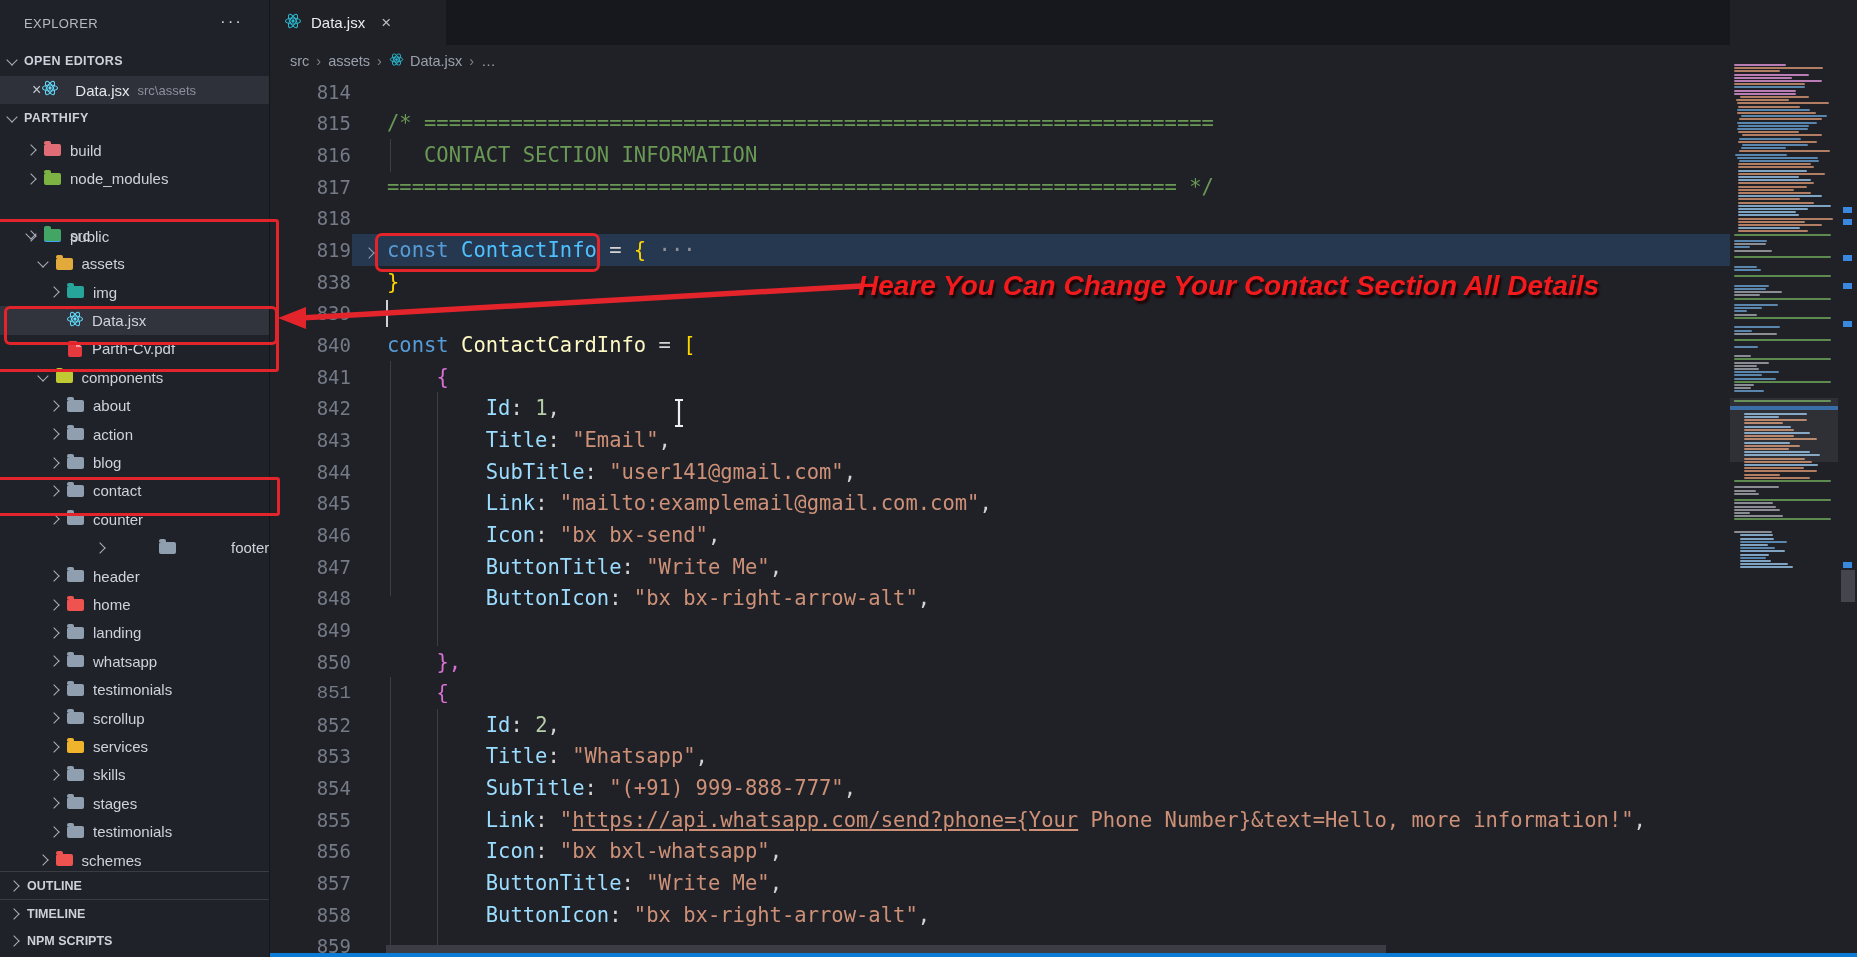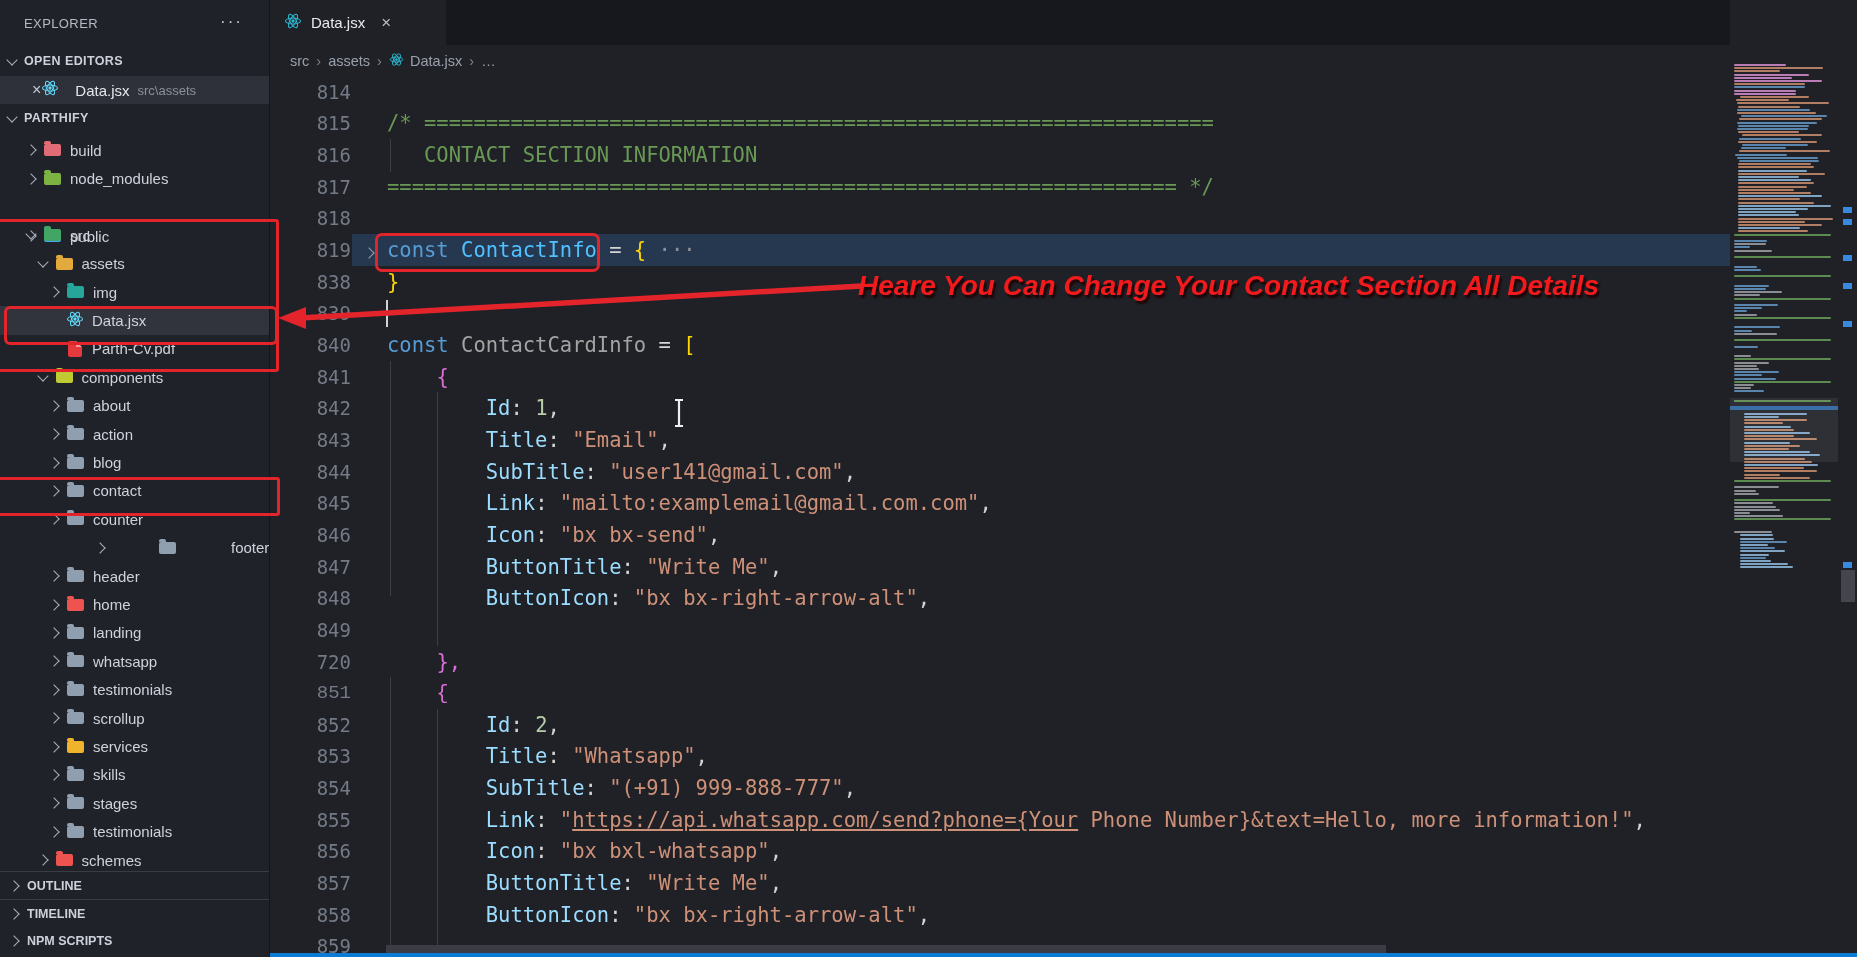--- a/index.html
+++ b/index.html
@@ -512,31 +512,31 @@
     <div class="iguide" style="left: 389.5px; top: 677px; height: 276px;"></div>
     <div class="code-row" style="top: 76px;"><span class="ln">814</span><span class="foldslot"></span><span class="src"></span></div>
     <div class="code-row" style="top: 107.65px;"><span class="ln">815</span><span class="foldslot"></span><span class="src"><span style="color: rgb(106, 153, 85);">/* ================================================================</span></span></div>
     <div class="code-row" style="top: 139.3px;"><span class="ln">816</span><span class="foldslot"></span><span class="src"><span style="color: rgb(106, 153, 85);">   CONTACT SECTION INFORMATION</span></span></div>
     <div class="code-row" style="top: 170.95px;"><span class="ln">817</span><span class="foldslot"></span><span class="src"><span style="color: rgb(106, 153, 85);">================================================================ */</span></span></div>
     <div class="code-row" style="top: 202.6px;"><span class="ln">818</span><span class="foldslot"></span><span class="src"></span></div>
     <div class="code-row" style="top: 234.25px;"><span class="ln">819</span><span class="foldslot"><span class="chev right" style="border-color:#9aa0ab;"></span></span><span class="src"><span style="color: rgb(86, 156, 214);">const</span><span style="color: rgb(212, 212, 212);"> </span><span style="color: rgb(79, 193, 255);">ContactInfo</span><span style="color: rgb(212, 212, 212);"> = </span><span style="color: rgb(255, 215, 0);">{</span><span style="color: rgb(141, 144, 153);"> ···</span></span></div>
     <div class="code-row" style="top: 265.9px;"><span class="ln">838</span><span class="foldslot"></span><span class="src"><span style="color: rgb(255, 215, 0);">}</span></span></div>
     <div class="code-row" style="top: 297.55px;"><span class="ln">839</span><span class="foldslot"></span><span class="src"></span></div>
     <div id="cursor" style="left: 386px; top: 299.55px;"></div>
-    <div class="code-row" style="top: 329.2px;"><span class="ln">840</span><span class="foldslot"></span><span class="src"><span style="color: rgb(86, 156, 214);">const</span><span style="color: rgb(212, 212, 212);"> </span><span style="color: #a3a3a3;">ContactCardInfo</span><span style="color: rgb(212, 212, 212);"> = </span><span style="color: rgb(255, 215, 0);">[</span></span></div>
+    <div class="code-row" style="top: 329.2px;"><span class="ln">840</span><span class="foldslot"></span><span class="src"><span style="color: rgb(86, 156, 214);">const</span><span style="color: rgb(212, 212, 212);"> </span><span style="color: #fef9c3;">ContactCardInfo</span><span style="color: rgb(212, 212, 212);"> = </span><span style="color: rgb(255, 215, 0);">[</span></span></div>
     <div class="code-row" style="top: 360.85px;"><span class="ln">841</span><span class="foldslot"></span><span class="src"><span style="color: rgb(212, 212, 212);">    </span><span style="color: rgb(218, 112, 214);">{</span></span></div>
     <div class="code-row" style="top: 392.5px;"><span class="ln">842</span><span class="foldslot"></span><span class="src"><span style="color: rgb(212, 212, 212);">        </span><span style="color: rgb(156, 220, 254);">Id</span><span style="color: rgb(212, 212, 212);">: </span><span style="color: rgb(181, 206, 168);">1</span><span style="color: rgb(212, 212, 212);">,</span></span></div>
     <div class="code-row" style="top: 424.15px;"><span class="ln">843</span><span class="foldslot"></span><span class="src"><span style="color: rgb(212, 212, 212);">        </span><span style="color: rgb(156, 220, 254);">Title</span><span style="color: rgb(212, 212, 212);">: </span><span style="color: rgb(206, 145, 120);">"Email"</span><span style="color: rgb(212, 212, 212);">,</span></span></div>
     <div class="code-row" style="top: 455.8px;"><span class="ln">844</span><span class="foldslot"></span><span class="src"><span style="color: rgb(212, 212, 212);">        </span><span style="color: rgb(156, 220, 254);">SubTitle</span><span style="color: rgb(212, 212, 212);">: </span><span style="color: rgb(206, 145, 120);">"user141@gmail.com"</span><span style="color: rgb(212, 212, 212);">,</span></span></div>
     <div class="code-row" style="top: 487.45px;"><span class="ln">845</span><span class="foldslot"></span><span class="src"><span style="color: rgb(212, 212, 212);">        </span><span style="color: rgb(156, 220, 254);">Link</span><span style="color: rgb(212, 212, 212);">: </span><span style="color: rgb(206, 145, 120);">"mailto:examplemail@gmail.com.com"</span><span style="color: rgb(212, 212, 212);">,</span></span></div>
     <div class="code-row" style="top: 519.1px;"><span class="ln">846</span><span class="foldslot"></span><span class="src"><span style="color: rgb(212, 212, 212);">        </span><span style="color: rgb(156, 220, 254);">Icon</span><span style="color: rgb(212, 212, 212);">: </span><span style="color: rgb(206, 145, 120);">"bx bx-send"</span><span style="color: rgb(212, 212, 212);">,</span></span></div>
     <div class="code-row" style="top: 550.75px;"><span class="ln">847</span><span class="foldslot"></span><span class="src"><span style="color: rgb(212, 212, 212);">        </span><span style="color: rgb(156, 220, 254);">ButtonTitle</span><span style="color: rgb(212, 212, 212);">: </span><span style="color: rgb(206, 145, 120);">"Write Me"</span><span style="color: rgb(212, 212, 212);">,</span></span></div>
     <div class="code-row" style="top: 582.4px;"><span class="ln">848</span><span class="foldslot"></span><span class="src"><span style="color: rgb(212, 212, 212);">        </span><span style="color: rgb(156, 220, 254);">ButtonIcon</span><span style="color: rgb(212, 212, 212);">: </span><span style="color: rgb(206, 145, 120);">"bx bx-right-arrow-alt"</span><span style="color: rgb(212, 212, 212);">,</span></span></div>
     <div class="code-row" style="top: 614.05px;"><span class="ln">849</span><span class="foldslot"></span><span class="src"></span></div>
-    <div class="code-row" style="top: 645.7px;"><span class="ln">720</span><span class="foldslot"></span><span class="src"><span style="color: rgb(212, 212, 212);">    </span><span style="color: rgb(218, 112, 214);">},</span></span></div>
+    <div class="code-row" style="top: 645.7px;"><span class="ln">850</span><span class="foldslot"></span><span class="src"><span style="color: rgb(212, 212, 212);">    </span><span style="color: rgb(218, 112, 214);">},</span></span></div>
     <div class="code-row" style="top: 677.35px; font-family: Liberation Mono, monospace;"><span class="ln">851</span><span class="foldslot"></span><span class="src"><span style="color: rgb(212, 212, 212);">    </span><span style="color: rgb(218, 112, 214);">{</span></span></div>
     <div class="code-row" style="top: 709px;"><span class="ln">852</span><span class="foldslot"></span><span class="src"><span style="color: rgb(212, 212, 212);">        </span><span style="color: rgb(156, 220, 254);">Id</span><span style="color: rgb(212, 212, 212);">: </span><span style="color: rgb(181, 206, 168);">2</span><span style="color: rgb(212, 212, 212);">,</span></span></div>
     <div class="code-row" style="top: 740.65px;"><span class="ln">853</span><span class="foldslot"></span><span class="src"><span style="color: rgb(212, 212, 212);">        </span><span style="color: rgb(156, 220, 254);">Title</span><span style="color: rgb(212, 212, 212);">: </span><span style="color: rgb(206, 145, 120);">"Whatsapp"</span><span style="color: rgb(212, 212, 212);">,</span></span></div>
     <div class="code-row" style="top: 772.3px;"><span class="ln">854</span><span class="foldslot"></span><span class="src"><span style="color: rgb(212, 212, 212);">        </span><span style="color: rgb(156, 220, 254);">SubTitle</span><span style="color: rgb(212, 212, 212);">: </span><span style="color: rgb(206, 145, 120);">"(+91) 999-888-777"</span><span style="color: rgb(212, 212, 212);">,</span></span></div>
     <div class="code-row" style="top: 803.95px;"><span class="ln">855</span><span class="foldslot"></span><span class="src"><span style="color: rgb(212, 212, 212);">        </span><span style="color: rgb(156, 220, 254);">Link</span><span style="color: rgb(212, 212, 212);">: </span><span style="color: rgb(206, 145, 120);">"</span><span class="underline" style="color: rgb(206, 145, 120);">https://api.whatsapp.com/send?phone={Your</span><span style="color: rgb(206, 145, 120);"> Phone Number}&amp;text=Hello, more information!"</span><span style="color: rgb(212, 212, 212);">,</span></span></div>
     <div class="code-row" style="top: 835.6px;"><span class="ln">856</span><span class="foldslot"></span><span class="src"><span style="color: rgb(212, 212, 212);">        </span><span style="color: rgb(156, 220, 254);">Icon</span><span style="color: rgb(212, 212, 212);">: </span><span style="color: rgb(206, 145, 120);">"bx bxl-whatsapp"</span><span style="color: rgb(212, 212, 212);">,</span></span></div>
     <div class="code-row" style="top: 867.25px;"><span class="ln">857</span><span class="foldslot"></span><span class="src"><span style="color: rgb(212, 212, 212);">        </span><span style="color: rgb(156, 220, 254);">ButtonTitle</span><span style="color: rgb(212, 212, 212);">: </span><span style="color: rgb(206, 145, 120);">"Write Me"</span><span style="color: rgb(212, 212, 212);">,</span></span></div>
     <div class="code-row" style="top: 898.9px;"><span class="ln">858</span><span class="foldslot"></span><span class="src"><span style="color: rgb(212, 212, 212);">        </span><span style="color: rgb(156, 220, 254);">ButtonIcon</span><span style="color: rgb(212, 212, 212);">: </span><span style="color: rgb(206, 145, 120);">"bx bx-right-arrow-alt"</span><span style="color: rgb(212, 212, 212);">,</span></span></div>
     <div class="code-row" style="top: 930.55px;"><span class="ln">859</span><span class="foldslot"></span><span class="src"></span></div>
     <div class="rmark" style="top: 207px;"></div>

